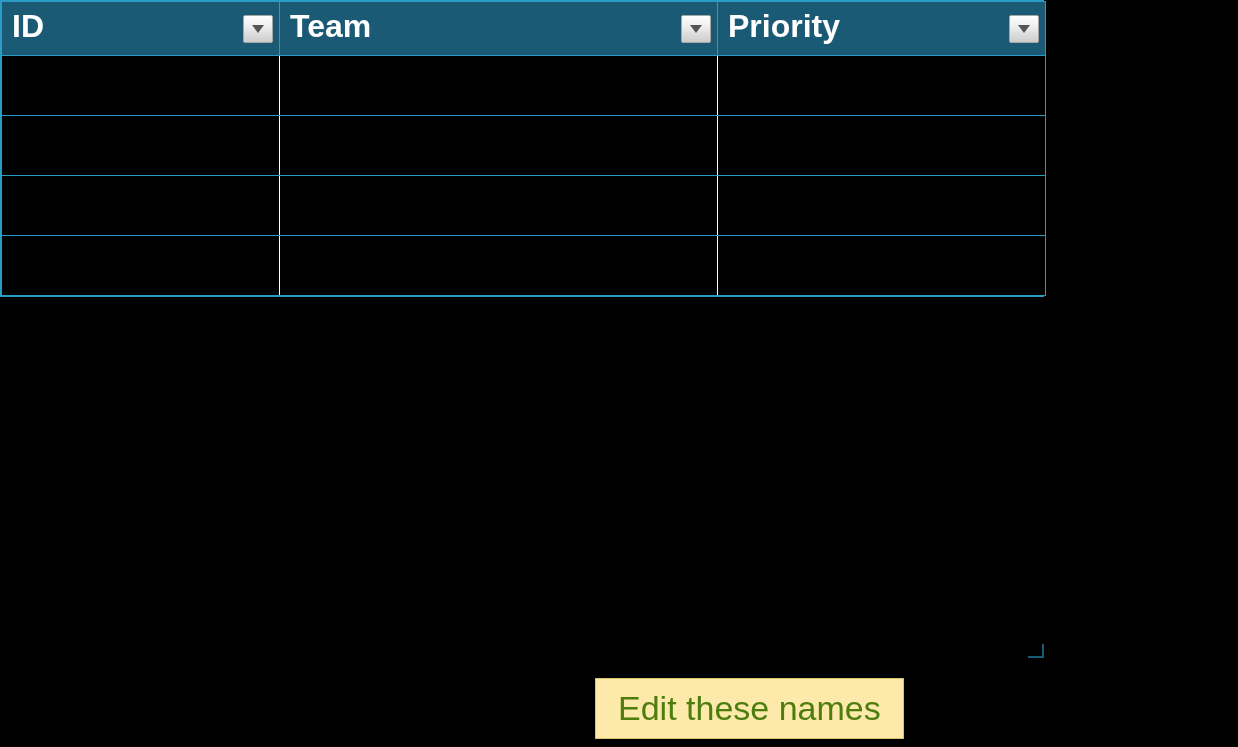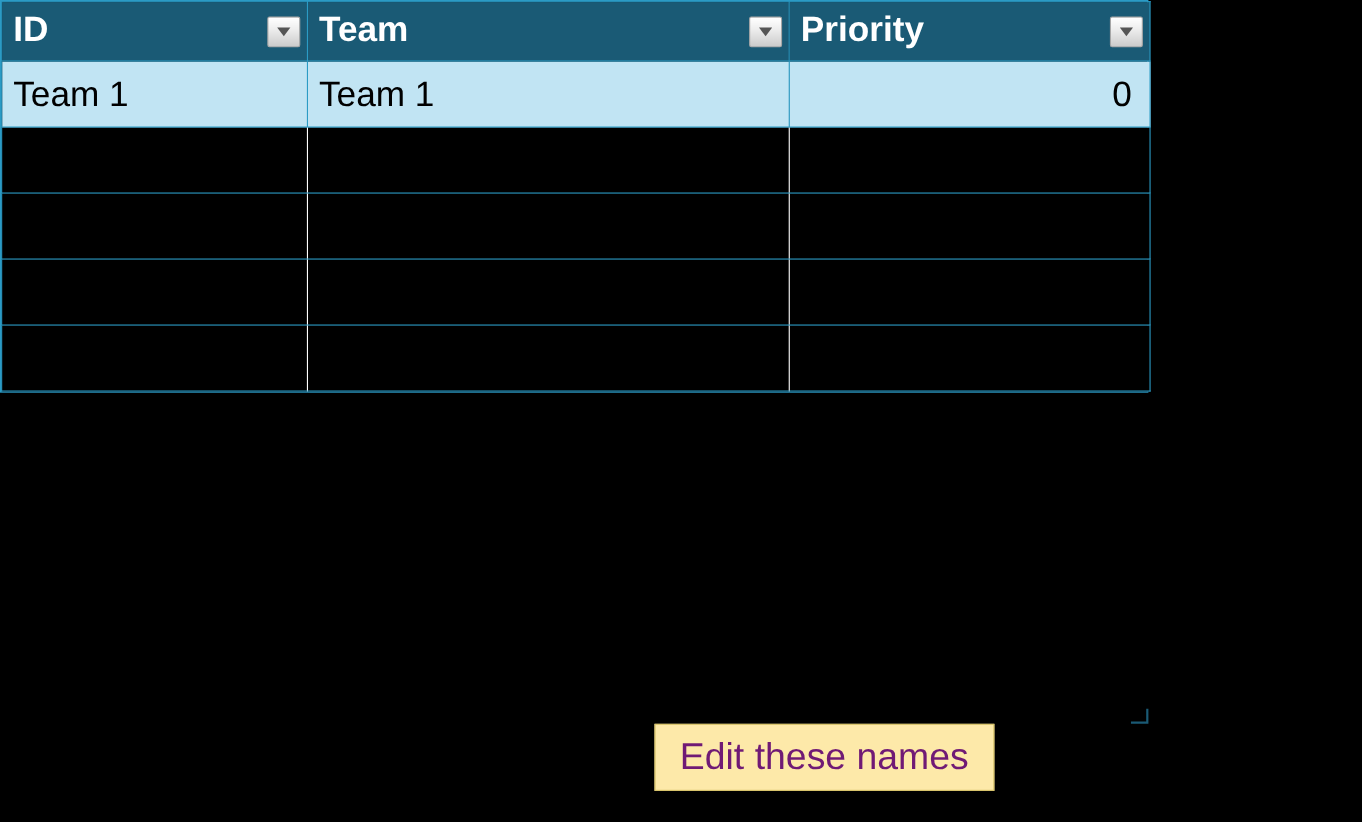--- a/index.html
+++ b/index.html
@@ -88,26 +88,26 @@
     tbody tr.dark td:last-child {
       border-right: 1px solid #2b9bc5;
     }
     td.priority {
       text-align: right;
       padding-right: 16px;
     }
     .callout {
       position: absolute;
       left: 595px;
-      top: 658px;
+      top: 678px;
       background: #fde9a9;
       border: 1px solid #d6c268;
       padding: 10px 22px;
       font-size: 34px;
-      color: #701a75;
+      color: #4d7c0f;
       white-space: nowrap;
     }
     .arrow {
       position: absolute;
       left: 446px;
       top: 629px;
       width: 220px;
       height: 70px;
       pointer-events: none;
     }
@@ -152,25 +152,20 @@
           <span>Priority</span>
           <span class="filter-btn">
             <svg viewBox="0 0 14 10">
               <polygon points="1,1 13,1 7,9" fill="#555"></polygon>
             </svg>
           </span>
         </th>
       </tr>
     </thead>
     <tbody>
-      <tr class="light">
-        <td>Team 1</td>
-        <td>Team 1</td>
-        <td class="priority">0</td>
-      </tr>
       <tr class="dark">
         <td></td>
         <td></td>
         <td class="priority"></td>
       </tr>
       <tr class="dark">
         <td></td>
         <td></td>
         <td class="priority"></td>
       </tr>

